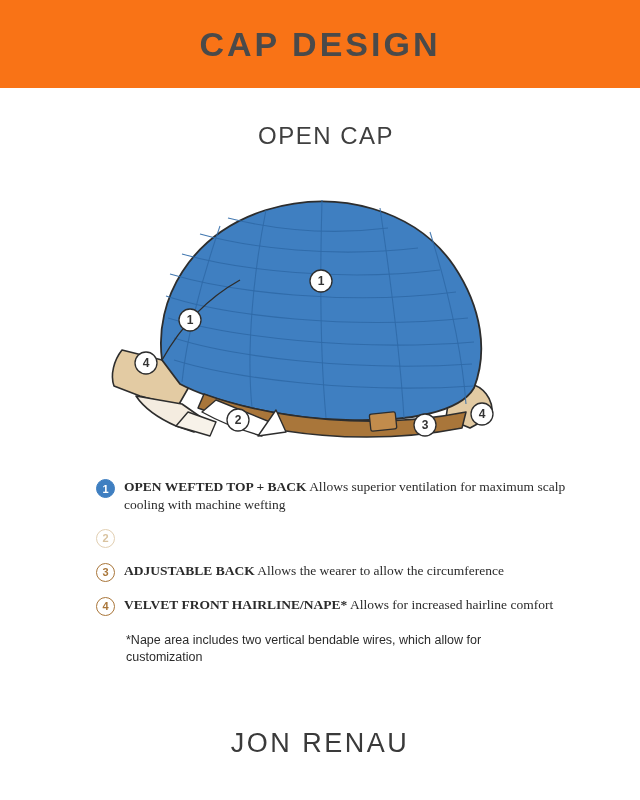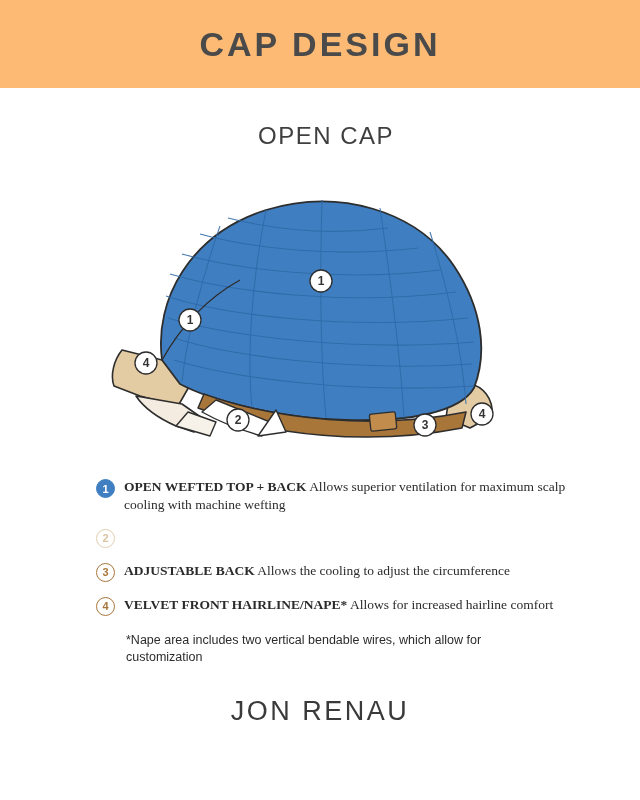--- a/index.html
+++ b/index.html
@@ -21,21 +21,21 @@
     background: #ffffff;
   }
 
   
   .header-band {
     position: absolute;
     top: 0;
     left: 0;
     width: 640px;
     height: 88px;
-    background: #fdba74;
+    background: #f97316;
     display: flex;
     align-items: center;
     justify-content: center;
   }
   .header-title {
     font-size: 34px;
     font-weight: bold;
     letter-spacing: 3px;
     color: #4a4a4a;
   }
@@ -126,20 +126,21 @@
     color: #2b2b2b;
   }
 
   
   .brand {
     position: absolute;
     left: 0;
     width: 640px;
     text-align: center;
     color: #3a3a3a;
+    margin-top: 32px;
   }
   .brand-1 {
     top: 696px;
     font-size: 27px;
     letter-spacing: 2.5px;
   }
   .brand-2 {
     top: 730px;
     font-size: 27px;
     letter-spacing: 2.5px;
@@ -251,21 +252,21 @@
     </div>
 
     <div class="legend-row">
       <div class="badge tan-light">2</div>
     </div>
 
     <div class="legend-row">
       <div class="badge tan">3</div>
       <div class="legend-text">
         <b>ADJUSTABLE BACK</b>
-        <span>Allows the cooling to adjust the circumference</span>
+        <span>Allows the wearer to allow the circumference</span>
       </div>
     </div>
 
     <div class="legend-row">
       <div class="badge tan">4</div>
       <div class="legend-text">
         <b>VELVET FRONT HAIRLINE/NAPE*</b>
         <span>Allows for increased hairline comfort</span>
       </div>
     </div>

